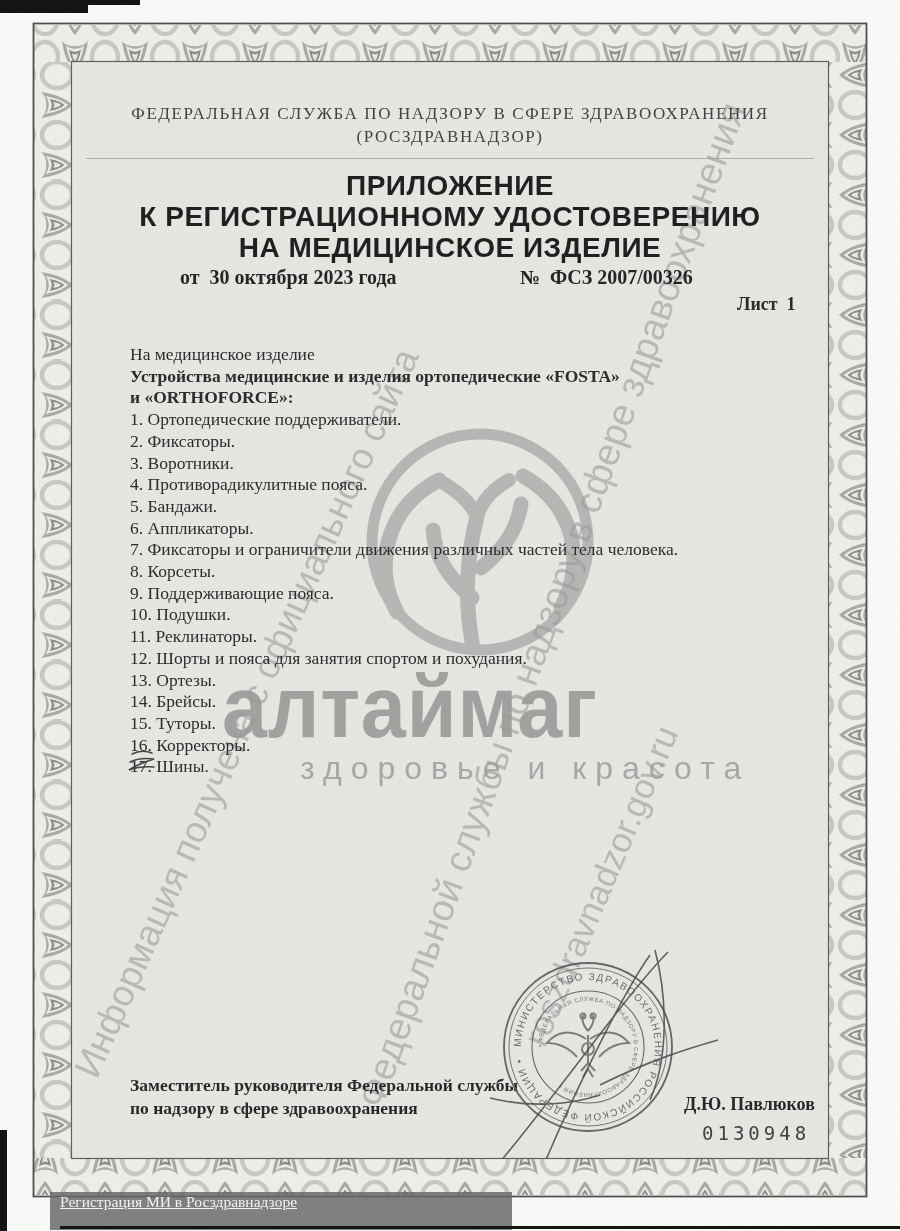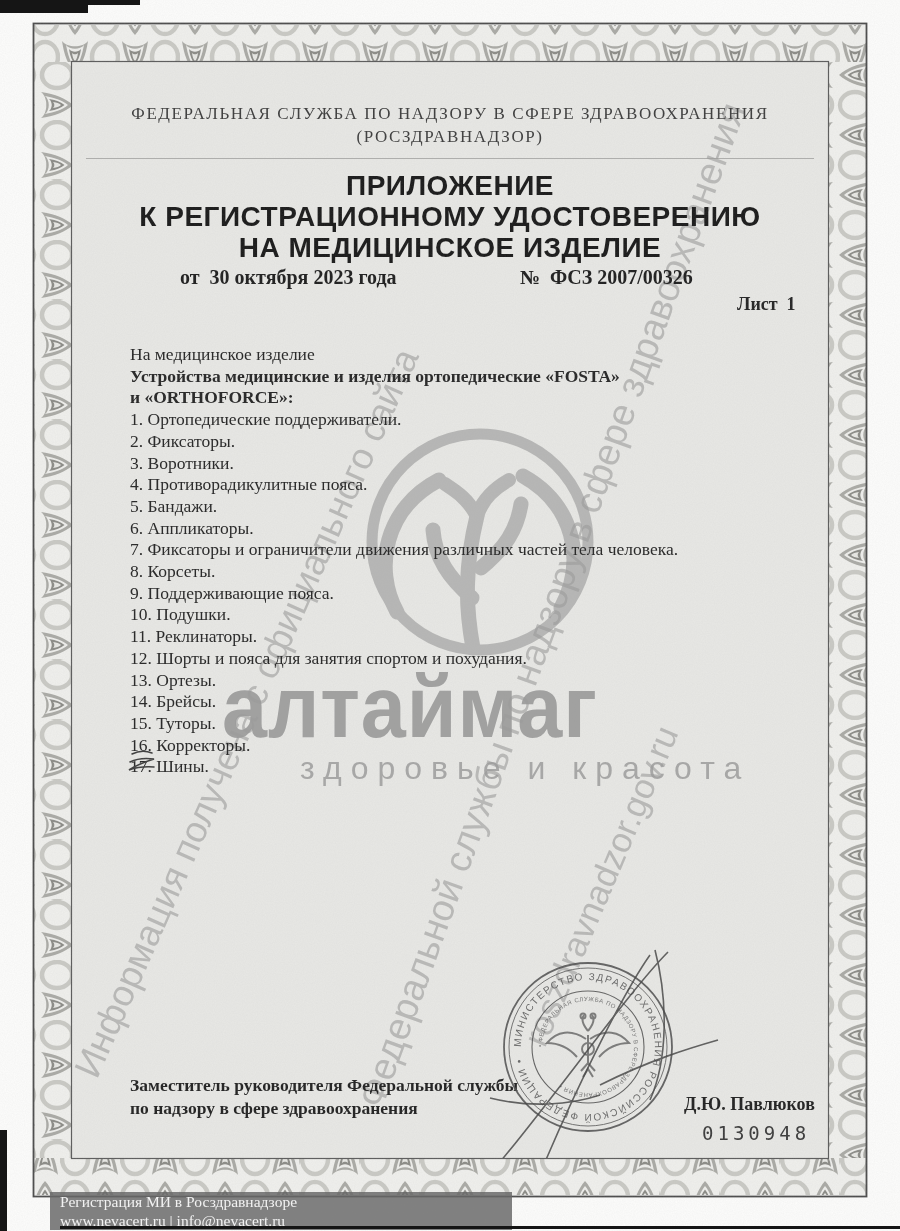--- a/index.html
+++ b/index.html
@@ -34,21 +34,21 @@
   .wm2{left:390px;top:1070px;font-size:38px;transform:rotate(-70deg);}
   .wm3{left:552px;top:1012px;font-size:35px;transform:rotate(-67deg);}
   .logo-word{position:absolute;left:222px;top:656px;font-family:"Liberation Sans",sans-serif;
              font-weight:700;font-size:88px;color:#8c8c8c;opacity:.78;letter-spacing:1px;
              transform:scaleX(.92);transform-origin:0 0;white-space:pre;}
   .logo-tag{position:absolute;left:300px;top:750px;font-family:"Liberation Sans",sans-serif;
             font-size:32px;color:#979797;opacity:.8;letter-spacing:9px;white-space:pre;}
   
   .footer-badge{position:absolute;left:50px;top:1192px;width:462px;height:38px;z-index:20;
       background:rgba(104,104,104,.83);color:#f2f2f2;font-size:15.5px;line-height:18.5px;
-      padding:1px 10px;box-sizing:border-box;}
+      padding:1px 10px;box-sizing:border-box;text-decoration:underline;}
   
   .artifact{background:#151515;z-index:25;}
   svg{display:block;}
 </style>
 </head>
 <body>
 
 <div class="page">
 
   <div class="paper"></div>
@@ -194,21 +194,20 @@
   <svg class="abs" style="left:0;top:0;z-index:10;pointer-events:none;" width="900" height="1231" viewBox="0 0 900 1231">
     <filter id="paperNoise">
       <feTurbulence type="fractalNoise" baseFrequency="0.9" numOctaves="2" stitchTiles="stitch"></feTurbulence>
       <feColorMatrix type="matrix" values="0 0 0 0 0.42  0 0 0 0 0.42  0 0 0 0 0.42  0 0 0 0.12 0"></feColorMatrix>
     </filter>
     <rect x="33" y="23" width="834" height="1174" filter="url(#paperNoise)"></rect>
   </svg>
 
   <div class="footer-badge">
     <div>Регистрация МИ в Росздравнадзоре</div>
-    <div>www.nevacert.ru | info@nevacert.ru</div>
   </div>
 
   <div class="abs artifact" style="left:0;top:0;width:88px;height:13px;"></div>
   <div class="abs artifact" style="left:0;top:0;width:140px;height:5px;"></div>
   <div class="abs artifact" style="left:0;top:1130px;width:7px;height:101px;"></div>
   <div class="abs artifact" style="left:60px;top:1226px;width:840px;height:3px;"></div>
 
 </div>
 
 </body></html>

